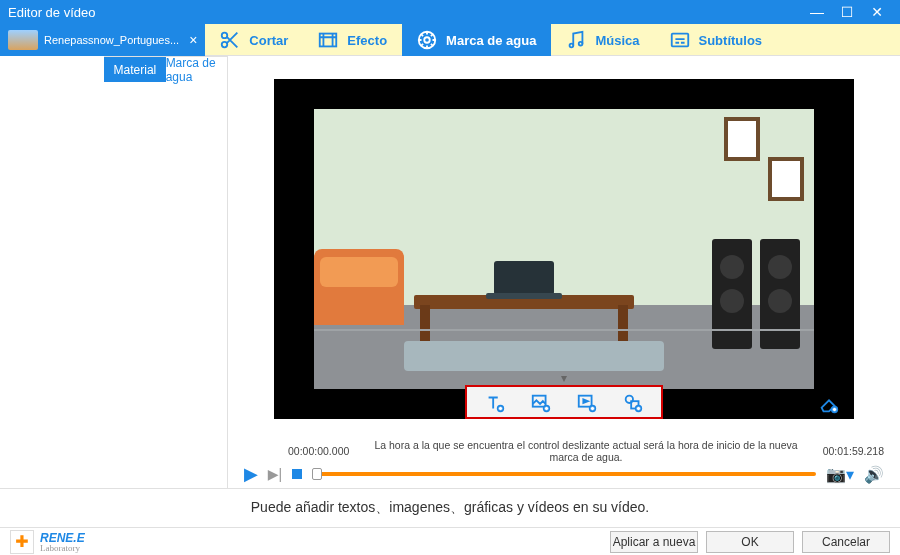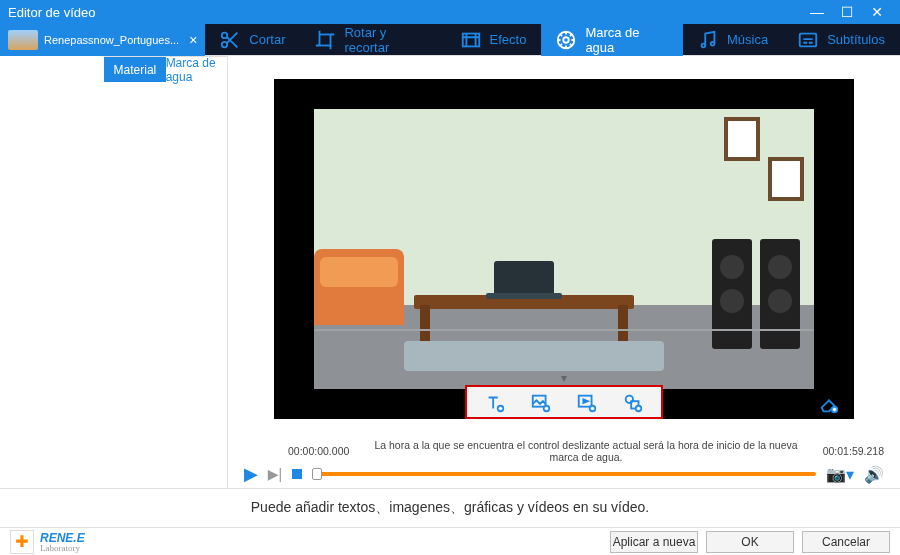--- a/index.html
+++ b/index.html
@@ -1,25 +1,25 @@
 <!DOCTYPE html>
 <html><head>
 <meta charset="utf-8">
 <style>
   * { box-sizing: border-box; margin: 0; padding: 0; }
   body { font-family: Arial, sans-serif; font-size: 12px; background: #fff; width: 900px; height: 555px; overflow: hidden; }
   .titlebar { background: #1e88e5; color: #fff; height: 24px; display: flex; align-items: center; padding: 0 8px; font-size: 13px; }
   .titlebar .title { flex: 1; }
   .titlebar .win-ctrl { width: 30px; text-align: center; font-size: 14px; cursor: pointer; }
-  .tabrow { height: 32px; display: flex; align-items: center; border-bottom: 1px solid #e0e0e0; background: #0f172a; }
+  .tabrow { height: 32px; display: flex; align-items: flex-start; border-bottom: 1px solid #e0e0e0; background: #fef9c3; }
   .file-tab { height: 32px; display: flex; align-items: center; background: #1e88e5; color: #fff; padding: 0 8px; font-size: 11px; gap: 6px; min-width: 200px; }
   .file-thumb { width: 30px; height: 20px; background: linear-gradient(#9ed0ff,#d9a35f); border-radius: 2px; }
   .file-close { font-size: 14px; margin-left: 4px; }
   .main-tabs { flex: 1; display: flex; height: 32px; align-items: stretch; }
-  .main-tab { display: flex; align-items: center; padding: 0 14px; gap: 8px; color: #1e88e5; cursor: pointer; font-size: 13px; font-weight: normal; border-right: 1px solid transparent; }
+  .main-tab { display: flex; align-items: center; padding: 0 14px; gap: 8px; color: #1e88e5; cursor: pointer; font-size: 13px; font-weight: bold; border-right: 1px solid transparent; }
   .main-tab.active { background: #1e88e5; color: #fff; }
   .main-tab .icon { width: 22px; height: 22px; display: flex; align-items: center; justify-content: center; }
   .content { display: flex; height: 432px; }
   .sidebar { width: 200px; border-right: 1px solid #e0e0e0; display:flex; flex-direction:row;margin-left:28px; }
   .sidebar-body { flex:1; background: #fff; }
   .sidebar-bottom-tabs { display:flex; height: 26px; border-top: 1px solid #e0e0e0; }
   .stab { flex:1; display:flex; align-items:center; justify-content:center; font-size:12px; cursor:pointer; }
   .stab.active { background:#1e88e5; color:#fff; }
   .stab:not(.active) { color:#1e88e5; background:#fff; }
   .preview-col { flex: 1; display: flex; flex-direction: column; }
@@ -85,29 +85,20 @@
             <circle cx="6" cy="7" r="3"></circle>
             <circle cx="6" cy="17" r="3"></circle>
             <path d="M8.5 8.5L20 20M8.5 15.5L20 4"></path>
           </svg>
         </span>
       <span>Cortar</span>
     </div>
     <div class="main-tab">
       <span class="icon">
           <svg width="22" height="22" viewBox="0 0 24 24" fill="none" stroke="#1e88e5" stroke-width="2">
-            <rect x="6" y="6" width="12" height="12"></rect>
-            <path d="M6 2v4M18 22v-4M2 18h4M22 6h-4"></path>
-          </svg>
-        </span>
-      <span>Rotar y recortar</span>
-    </div>
-    <div class="main-tab">
-      <span class="icon">
-          <svg width="22" height="22" viewBox="0 0 24 24" fill="none" stroke="#1e88e5" stroke-width="2">
             <rect x="3" y="5" width="18" height="14"></rect>
             <path d="M3 9h18M7 5v14M17 5v14"></path>
           </svg>
         </span>
       <span>Efecto</span>
     </div>
     <div class="main-tab active">
       <span class="icon">
           <svg width="22" height="22" viewBox="0 0 24 24" fill="none" stroke="#fff" stroke-width="2">
             <circle cx="12" cy="12" r="9"></circle>

